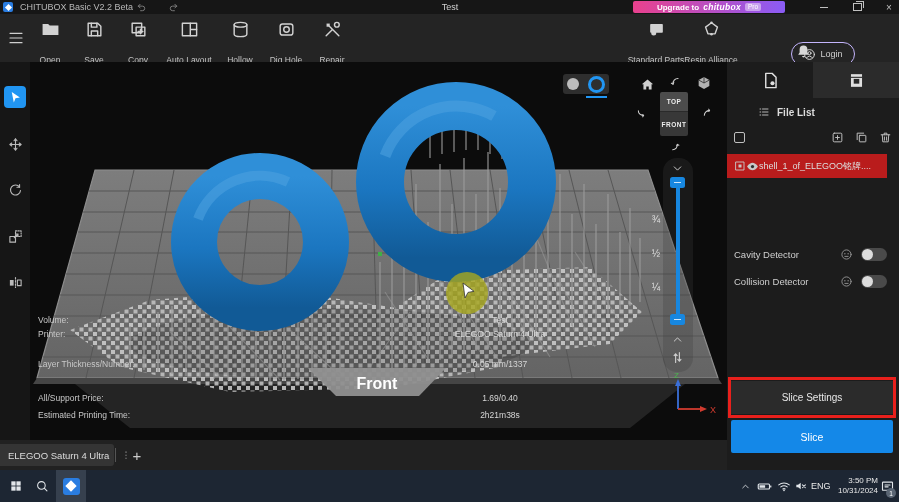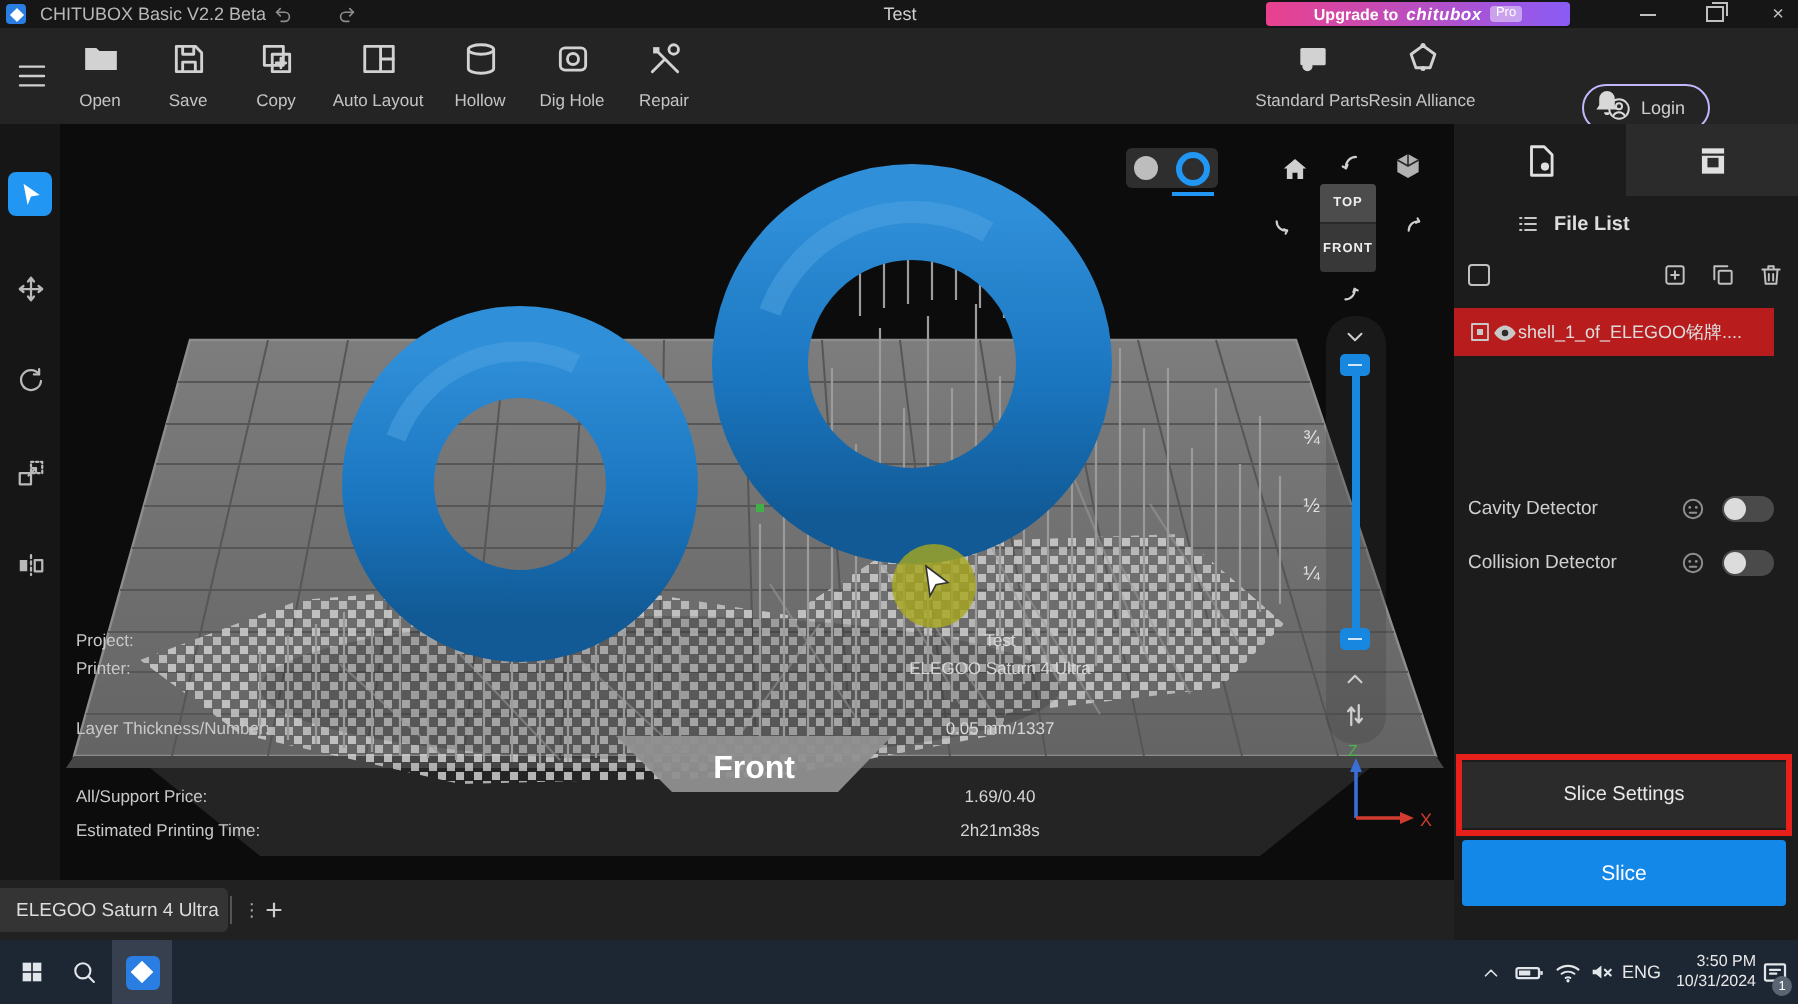--- a/index.html
+++ b/index.html
@@ -27,21 +27,21 @@
   .wb-min i{display:block;width:8px;height:1px;background:#c0c0c0;}
   .wb-max i{display:block;width:7px;height:6px;border:1px solid #c0c0c0;position:relative;}
   .wb-max i::before{content:"";position:absolute;left:2px;top:-3px;width:7px;height:6px;border:1px solid #c0c0c0;border-bottom:none;border-left:none;}
 
   
   .toolbar{left:0;top:14px;width:899px;height:48px;background:#242424;}
   .hamburger{left:7px;top:16px;width:18px;height:16px;color:#cfcfcf;}
   .tool-group{left:28px;top:0;height:48px;display:flex;}
   .tool-item{height:48px;display:flex;flex-direction:column;align-items:center;justify-content:flex-start;padding-top:6px;cursor:pointer;}
   .tool-item .tico{width:19px;height:19px;color:#d2d2d2;}
-  .tool-item .tlabel{font-size:8.5px;color:#c4c4c4;margin-top:6px;white-space:nowrap;}
+  .tool-item .tlabel{font-size:8.5px;color:#c4c4c4;margin-top:16px;white-space:nowrap;}
   .rtool-group{left:628px;top:0;height:48px;display:flex;}
   .bell{left:795px;top:29px;width:17px;height:17px;color:#d8d8d8;}
   .login{left:791px;top:28px;width:62px;height:22px;border:1px solid #c4b5fd;border-radius:12px;
      display:flex;align-items:center;justify-content:center;gap:4px;cursor:pointer;}
   .login .uico{width:13px;height:13px;color:#d8d8d8;}
   .login .llabel{font-size:9px;color:#cfcfcf;}
 
   
   .leftbar{left:0;top:62px;width:30px;height:378px;background:#161616;}
   .side-tool{left:4px;width:22px;height:22px;border-radius:4px;display:flex;align-items:center;justify-content:center;color:#b9b9b9;cursor:pointer;}
@@ -612,21 +612,21 @@
       </svg>
     <svg class="abs vp-ico" style="left:640px;top:288px;width:15px;height:15px" viewBox="0 0 24 24">
         <use href="#i-flip"></use>
       </svg>
     <div class="abs sl-tick" style="top:152px">¾</div>
     <div class="abs sl-tick" style="top:186px">½</div>
     <div class="abs sl-tick" style="top:220px">¼</div>
 
     <div class="abs" style="left:0;top:0;width:697px;height:378px;pointer-events:none">
       <div class="abs projinfo-row" style="top:253px;width:697px">
-        <span class="pl">Project:</span>
+        <span class="pl">Volume:</span>
           <span class="pv">Test</span>
       </div>
       <div class="abs projinfo-row" style="top:267px;width:697px">
         <span class="pl">Printer:</span>
           <span class="pv">ELEGOO Saturn 4 Ultra</span>
       </div>
       <div class="abs projinfo-row" style="top:297px;width:697px">
         <span class="pl">Layer Thickness/Number:</span>
           <span class="pv">0.05 mm/1337</span>
       </div>

